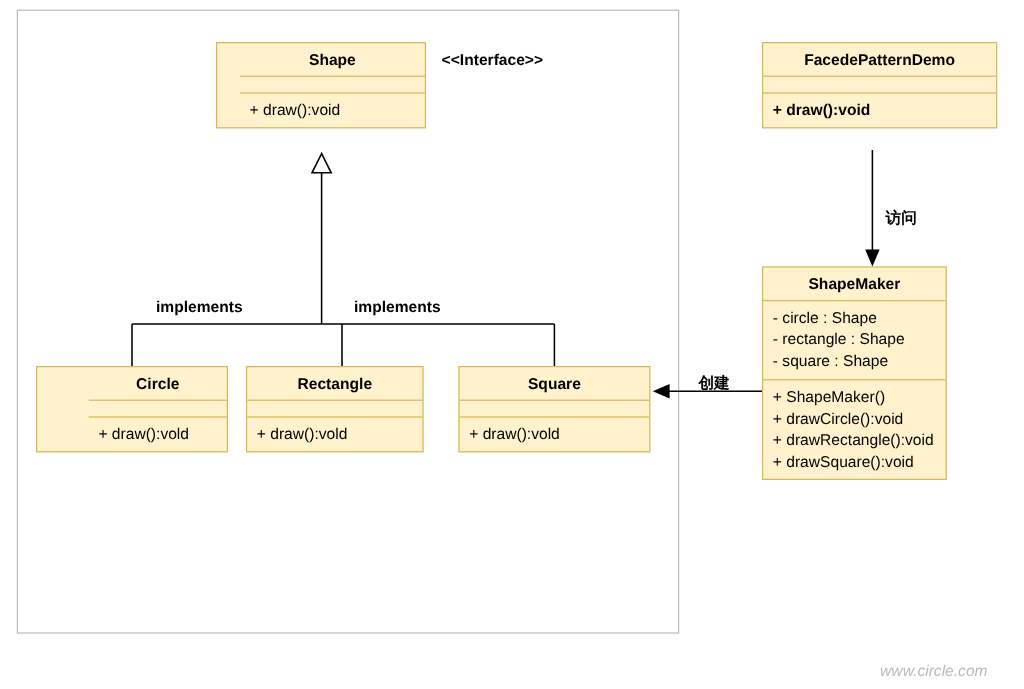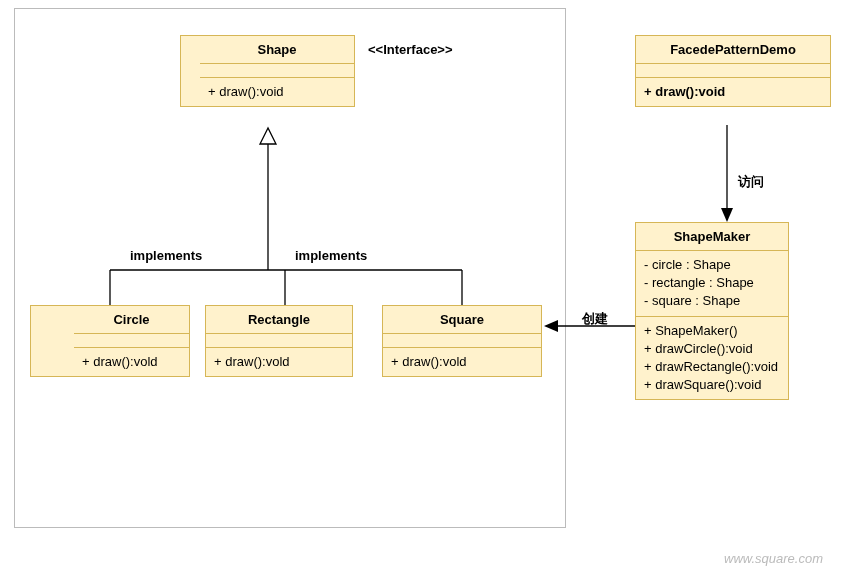--- a/index.html
+++ b/index.html
@@ -77,21 +77,21 @@
     <div>+ drawRectangle():void</div>
     <div>+ drawSquare():void</div>
   </div>
 </div>
 
 <div class="label" style="left:130px; top:248px;">implements</div>
 <div class="label" style="left:295px; top:248px;">implements</div>
 <div class="label" style="left:738px; top:173px;">访问</div>
 <div class="label" style="left:582px; top:310px;">创建</div>
 
-<div class="attribution">www.square.com</div>
+<div class="attribution">www.circle.com</div>
 
 <svg class="arrows">
 
   <path class="arrow-open" d="M 268 128 L 260 144 L 276 144 Z"></path>
   <line class="arrow" x1="268" y1="144" x2="268" y2="270"></line>
   <line class="arrow" x1="110" y1="270" x2="462" y2="270"></line>
   <line class="arrow" x1="110" y1="270" x2="110" y2="305"></line>
   <line class="arrow" x1="285" y1="270" x2="285" y2="305"></line>
   <line class="arrow" x1="462" y1="270" x2="462" y2="305"></line>
 

